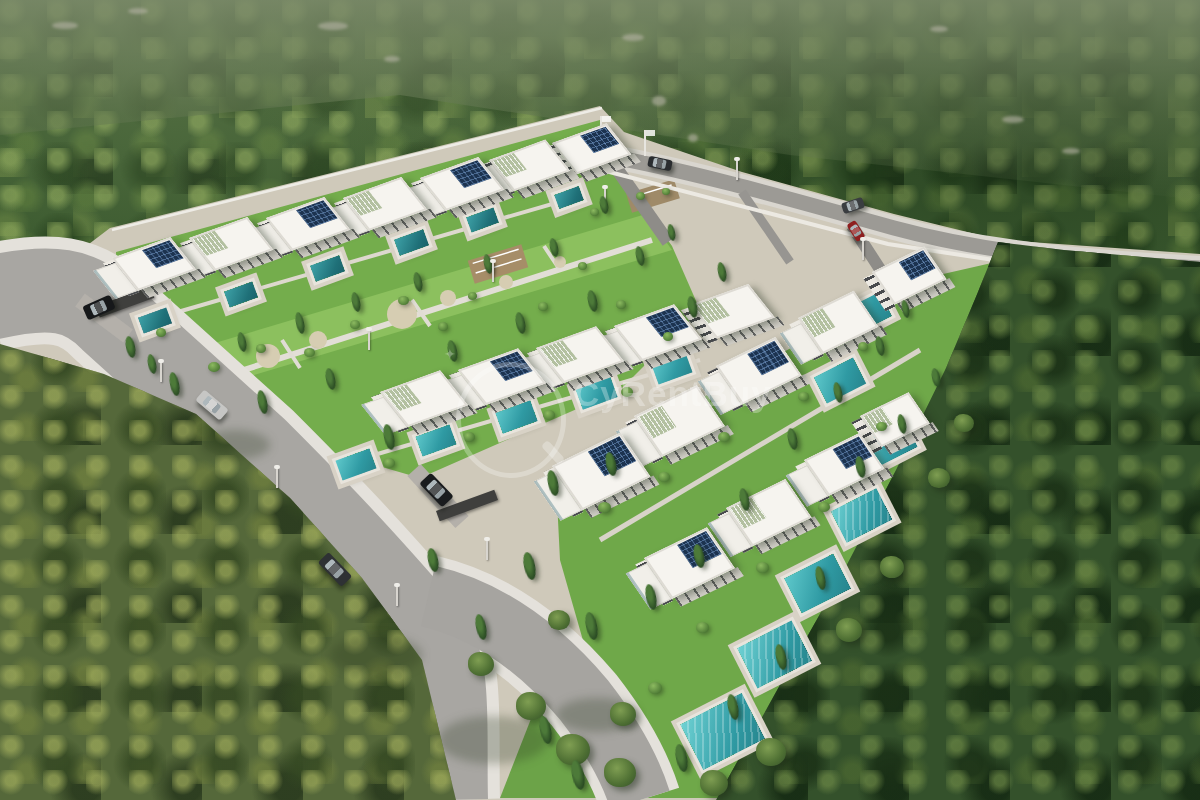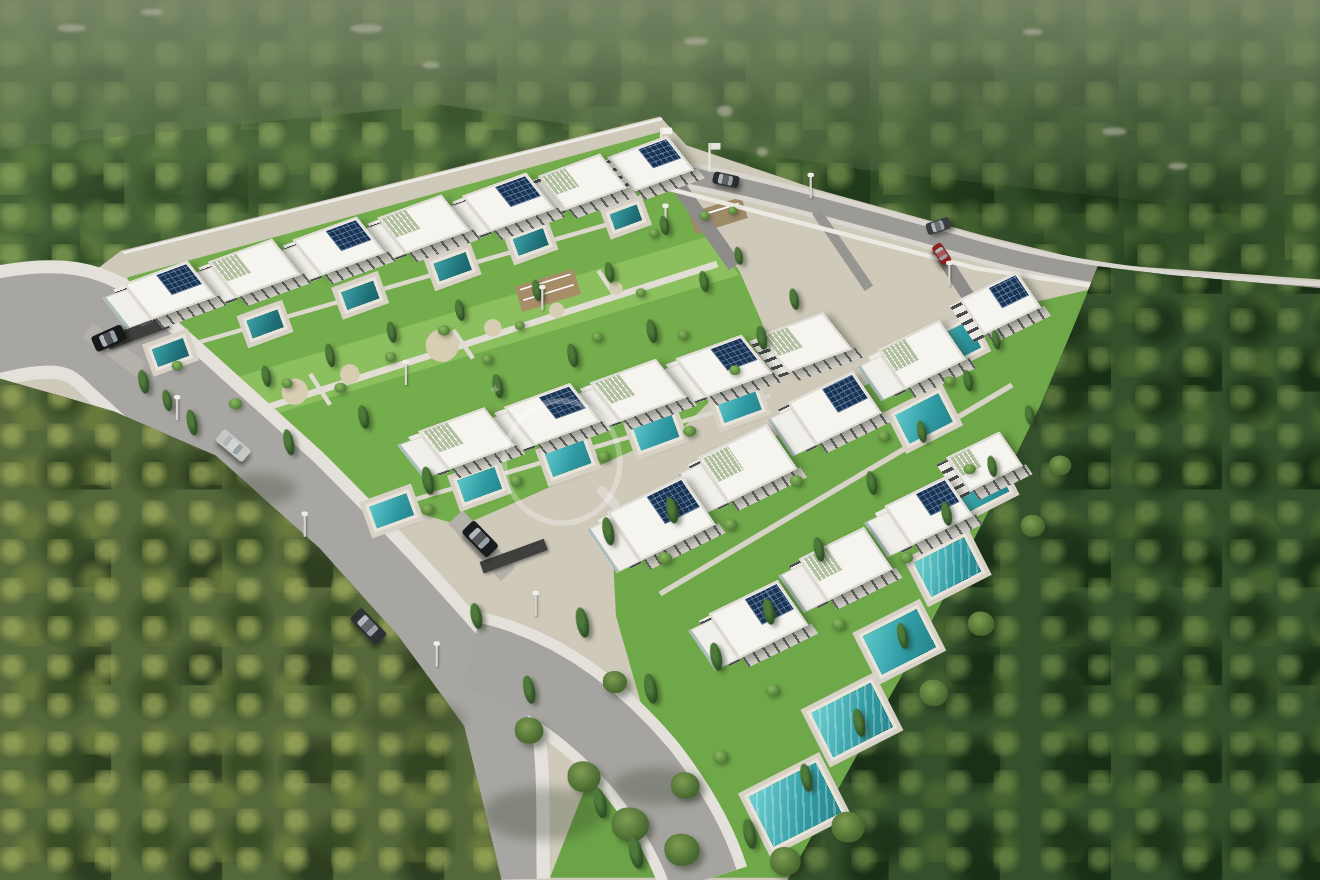--- a/index.html
+++ b/index.html
@@ -457,20 +457,21 @@
       <div class="flag" style="left: 644px; top: 130px; height: 26px; z-index: 156;">
         <i></i>
       </div>
     </div>
 
   <div id="watermark">
     <div class="wm-circle"></div>
     <div class="wm-handle"></div>
     <span class="wm-spark" style="left:444px;top:346px;font-size:14px;">✦</span>
     <span class="wm-spark" style="left:396px;top:394px;font-size:10px;">✦</span>
+    <span class="wm-text">CyRentBuy</span>
   </div>
 <div class="rock" style="left: 52px; top: 22px; width: 26px; height: 7px; z-index: 1;"></div>
     <div class="rock" style="left: 128px; top: 8px; width: 20px; height: 6px; z-index: 1;"></div>
     <div class="rock" style="left: 318px; top: 22px; width: 30px; height: 8px; z-index: 1;"></div>
     <div class="rock" style="left: 384px; top: 56px; width: 16px; height: 6px; z-index: 1;"></div>
     <div class="rock" style="left: 622px; top: 34px; width: 22px; height: 7px; z-index: 1;"></div>
     <div class="rock" style="left: 652px; top: 96px; width: 14px; height: 10px; z-index: 1;"></div>
     <div class="rock" style="left: 688px; top: 134px; width: 10px; height: 8px; z-index: 1;"></div>
     <div class="rock" style="left: 930px; top: 26px; width: 18px; height: 6px; z-index: 1;"></div>
     <div class="rock" style="left: 1002px; top: 116px; width: 22px; height: 7px; z-index: 1;"></div>

